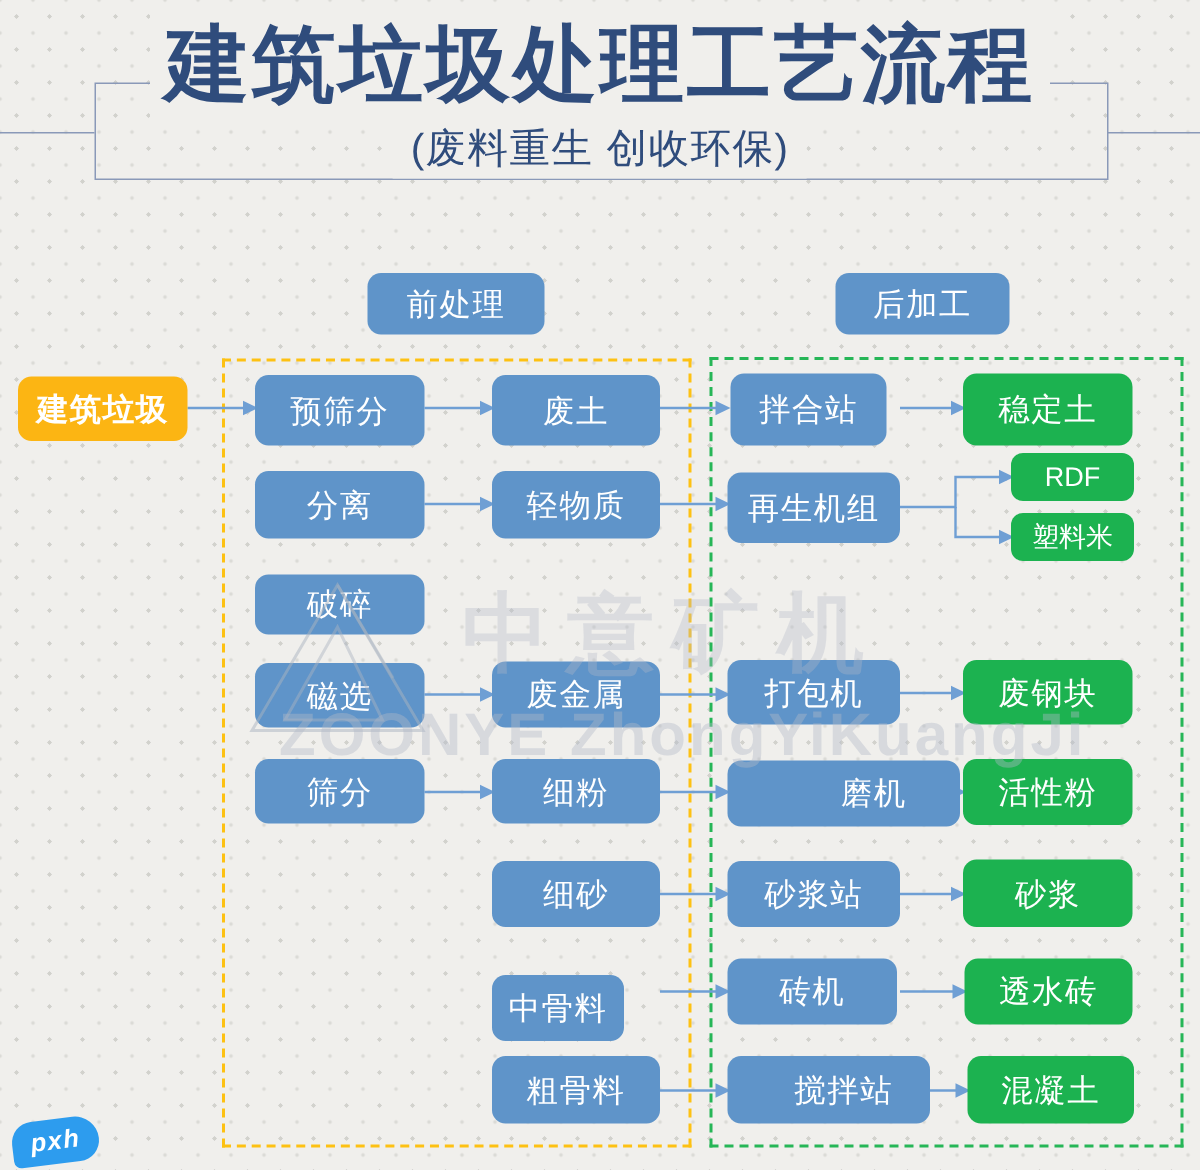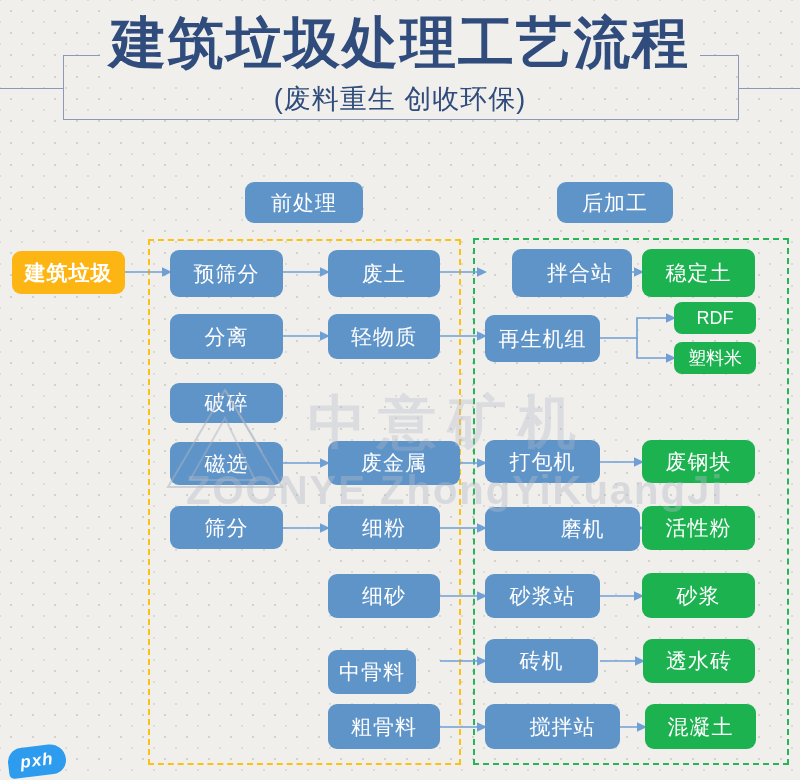--- a/index.html
+++ b/index.html
@@ -101,30 +101,30 @@
       <path d="M 487 727 L 477 722.2 L 477 731.8 Z" fill="#6f9fd4"></path>
       <polyline points="600,727 638,727" fill="none" stroke="#6f9fd4" stroke-width="1.6"></polyline>
       <path d="M 647 727 L 637 722.2 L 637 731.8 Z" fill="#6f9fd4"></path>
     </svg>
 
   <div class="node section" style="left: 245px; top: 182px; width: 118px; height: 41px;">前处理</div>
     <div class="node section" style="left: 557px; top: 182px; width: 116px; height: 41px;">后加工</div>
     <div class="node source" style="left: 12px; top: 251px; width: 113px; height: 43px;">建筑垃圾</div>
     <div class="node process" style="left: 170px; top: 250px; width: 113px; height: 47px;">预筛分</div>
     <div class="node process" style="left: 328px; top: 250px; width: 112px; height: 47px;">废土</div>
-    <div class="node process" style="left: 512px; top: 249px; width: 104px; height: 48px; padding-left: 16px;">拌合站</div>
+    <div class="node process" style="left: 487px; top: 249px; width: 104px; height: 48px;">拌合站</div>
     <div class="node product" style="left: 642px; top: 249px; width: 113px; height: 48px;">稳定土</div>
     <div class="node process" style="left: 170px; top: 314px; width: 113px; height: 45px;">分离</div>
     <div class="node process" style="left: 328px; top: 314px; width: 112px; height: 45px;">轻物质</div>
     <div class="node process" style="left: 485px; top: 315px; width: 115px; height: 47px;">再生机组</div>
     <div class="node product small" style="left: 674px; top: 302px; width: 82px; height: 32px;">RDF</div>
     <div class="node product small" style="left: 674px; top: 342px; width: 82px; height: 32px;">塑料米</div>
     <div class="node process" style="left: 170px; top: 383px; width: 113px; height: 40px;">破碎</div>
     <div class="node process" style="left: 170px; top: 442px; width: 113px; height: 43px;">磁选</div>
-    <div class="node process" style="left: 328px; top: 441px; width: 132px; height: 44px;">废金属</div>
+    <div class="node process" style="left: 328px; top: 441px; width: 112px; height: 44px;">废金属</div>
     <div class="node process" style="left: 485px; top: 440px; width: 115px; height: 43px;">打包机</div>
     <div class="node product" style="left: 642px; top: 440px; width: 113px; height: 43px;">废钢块</div>
     <div class="node process" style="left: 170px; top: 506px; width: 113px; height: 43px;">筛分</div>
     <div class="node process" style="left: 328px; top: 506px; width: 112px; height: 43px;">细粉</div>
     <div class="node process" style="left: 485px; top: 507px; width: 115px; height: 44px; padding-left: 40px;">磨机</div>
     <div class="node product" style="left: 642px; top: 506px; width: 113px; height: 44px;">活性粉</div>
     <div class="node process" style="left: 328px; top: 574px; width: 112px; height: 44px;">细砂</div>
     <div class="node process" style="left: 485px; top: 574px; width: 115px; height: 44px;">砂浆站</div>
     <div class="node product" style="left: 642px; top: 573px; width: 113px; height: 45px;">砂浆</div>
     <div class="node process" style="left: 328px; top: 650px; width: 88px; height: 44px;">中骨料</div>

